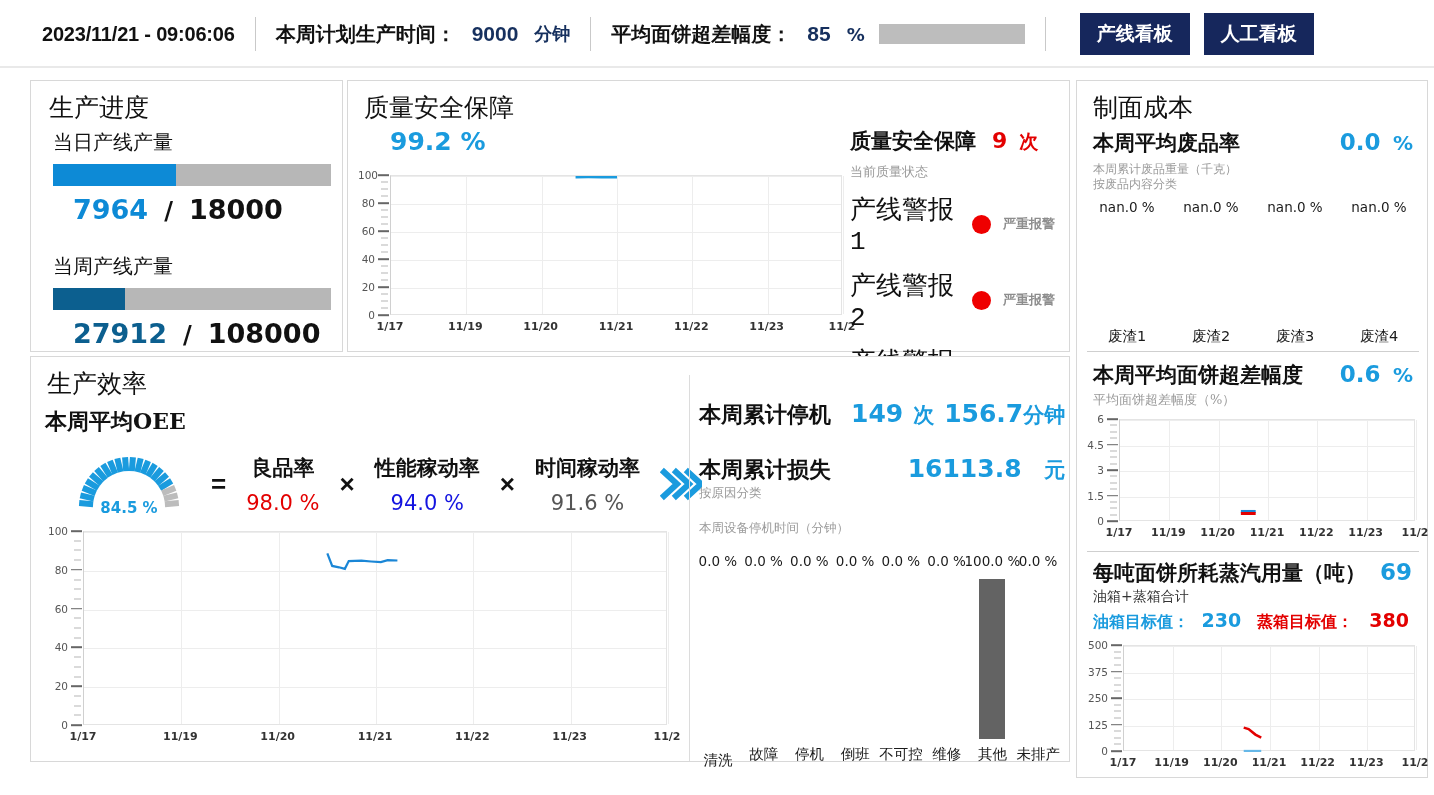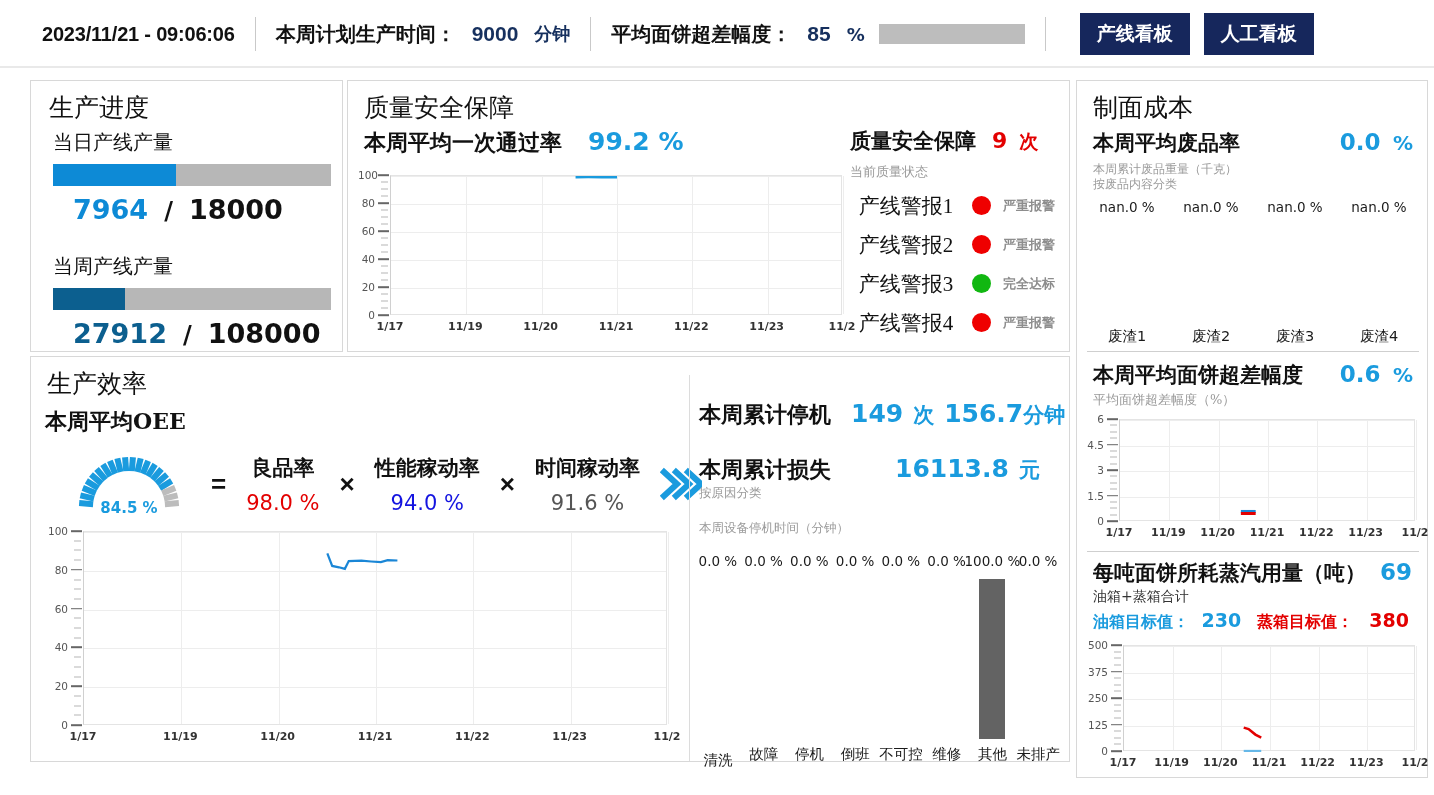--- a/index.html
+++ b/index.html
@@ -115,23 +115,22 @@
   .xtick-label{
     position:absolute;font-size:11px;color:#333333;font-weight:bold;
     font-family:"DejaVu Sans","Liberation Sans",sans-serif;
     transform:translateX(-50%);white-space:nowrap;
   }
   
   .alarm-row{
     display:flex;align-items:center;margin-top:11px;
   }
   .alarm-name{
-    font-size:21px;color:#111111;width:112px;
-    font-family:Liberation Serif, serif;
-    text-align:center;
+    font-size:26px;color:#111111;width:112px;
+    font-family:Liberation Mono, monospace;
   }
   .alarm-dot{
     width:19px;height:19px;border-radius:50%;margin:0 12px 0 10px;flex:none;
   }
   .alarm-state{
     font-size:13px;color:#8d8d8d;font-weight:bold;
     font-family:"DejaVu Serif","Liberation Serif",serif;white-space:nowrap;
   }
   
   #panel-efficiency{left:30px;top:356px;width:1040px;height:406px;}
@@ -144,21 +143,21 @@
   }
   .of-val{font-size:21px;font-weight:normal;margin-top:9px;
     font-family:"DejaVu Sans","Liberation Sans",sans-serif;}
   .of-op{font-size:26px;font-weight:bold;color:#111111;margin:0 16px;}
   .gauge-wrap{position:relative;width:108px;height:62px;}
   .gauge-pct{
     position:absolute;left:0;right:0;bottom:-2px;text-align:center;
     font-size:15px;font-weight:bold;color:#1a9bde;
     font-family:"DejaVu Sans","Liberation Sans",sans-serif;
   }
-  .stat-row{display:flex;align-items:baseline;white-space:nowrap;}
+  .stat-row{display:flex;align-items:baseline;white-space:nowrap;justify-content:space-between;}
   .stat-label{
     font-size:22px;font-weight:bold;color:#111111;
     font-family:"DejaVu Serif","Liberation Serif",serif;
   }
   .stat-num{font-size:25px;font-weight:bold;color:#1a9bde;
     font-family:"DejaVu Sans","Liberation Sans",sans-serif;}
   .stat-unit{font-size:21px;font-weight:bold;color:#1a9bde;
     font-family:"DejaVu Serif","Liberation Serif",serif;}
   .dt-pct{
     font-size:13.5px;color:#1a1a1a;
@@ -235,21 +234,20 @@
       <span class="prog-slash">/</span>
       <span class="prog-tot">108000</span>
     </div>
   </div>
 </div>
 
 <div class="panel" id="panel-quality">
   <div class="panel-title" style="position:absolute;left:16px;top:10px;">质量安全保障</div>
 
   <div class="q-head" style="position:absolute;left:16px;top:46px;">
-    <span class="sub-title" style="font-size:22px;">本周平均一次通过率</span>
     <span class="big-blue" style="font-size:25px;margin-left:26px;font-family:'DejaVu Sans',sans-serif;">99.2 %</span>
   </div>
 
   <div class="chart" id="chart-fpy" style="position:absolute;left:10px;top:86px;width:490px;height:170px;">
       <div class="chart-plot" style="left: 32px; top: 8px; width: 452px; height: 140px;">
         <div class="gridline-v" style="left: 75.3333px;"></div>
         <div class="gridline-v" style="left: 150.667px;"></div>
         <div class="gridline-v" style="left: 226px;"></div>
         <div class="gridline-v" style="left: 301.333px;"></div>
         <div class="gridline-v" style="left: 376.667px;"></div>

